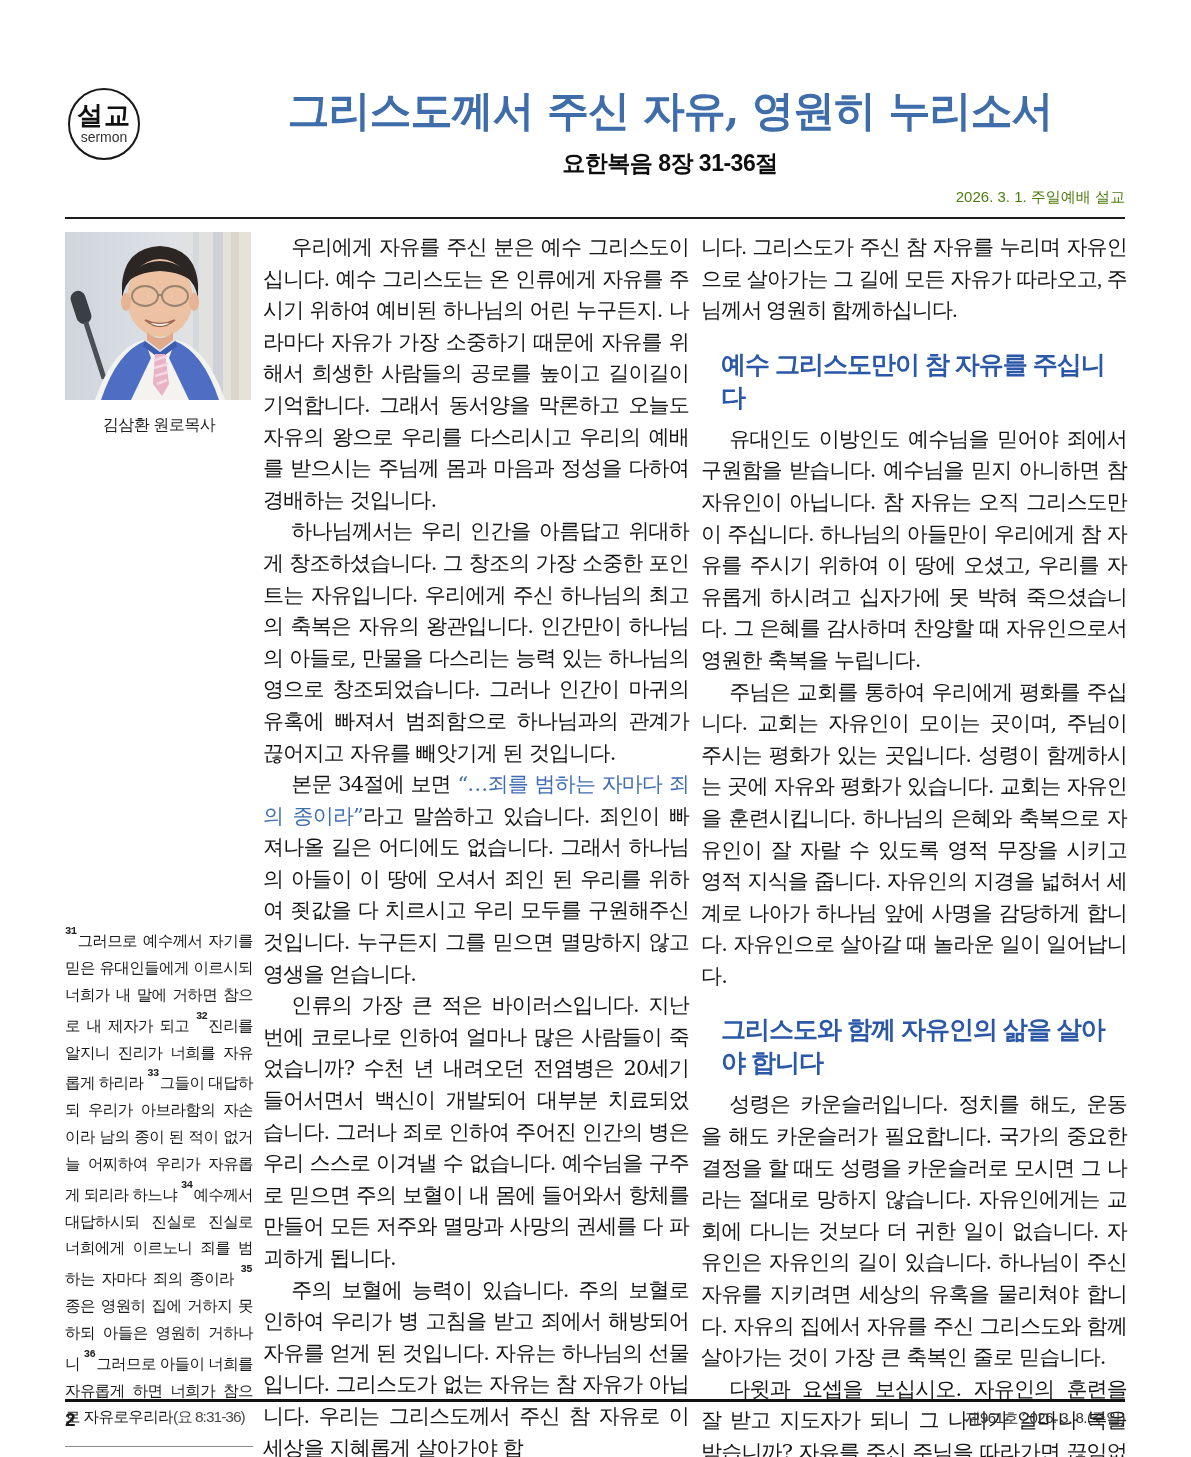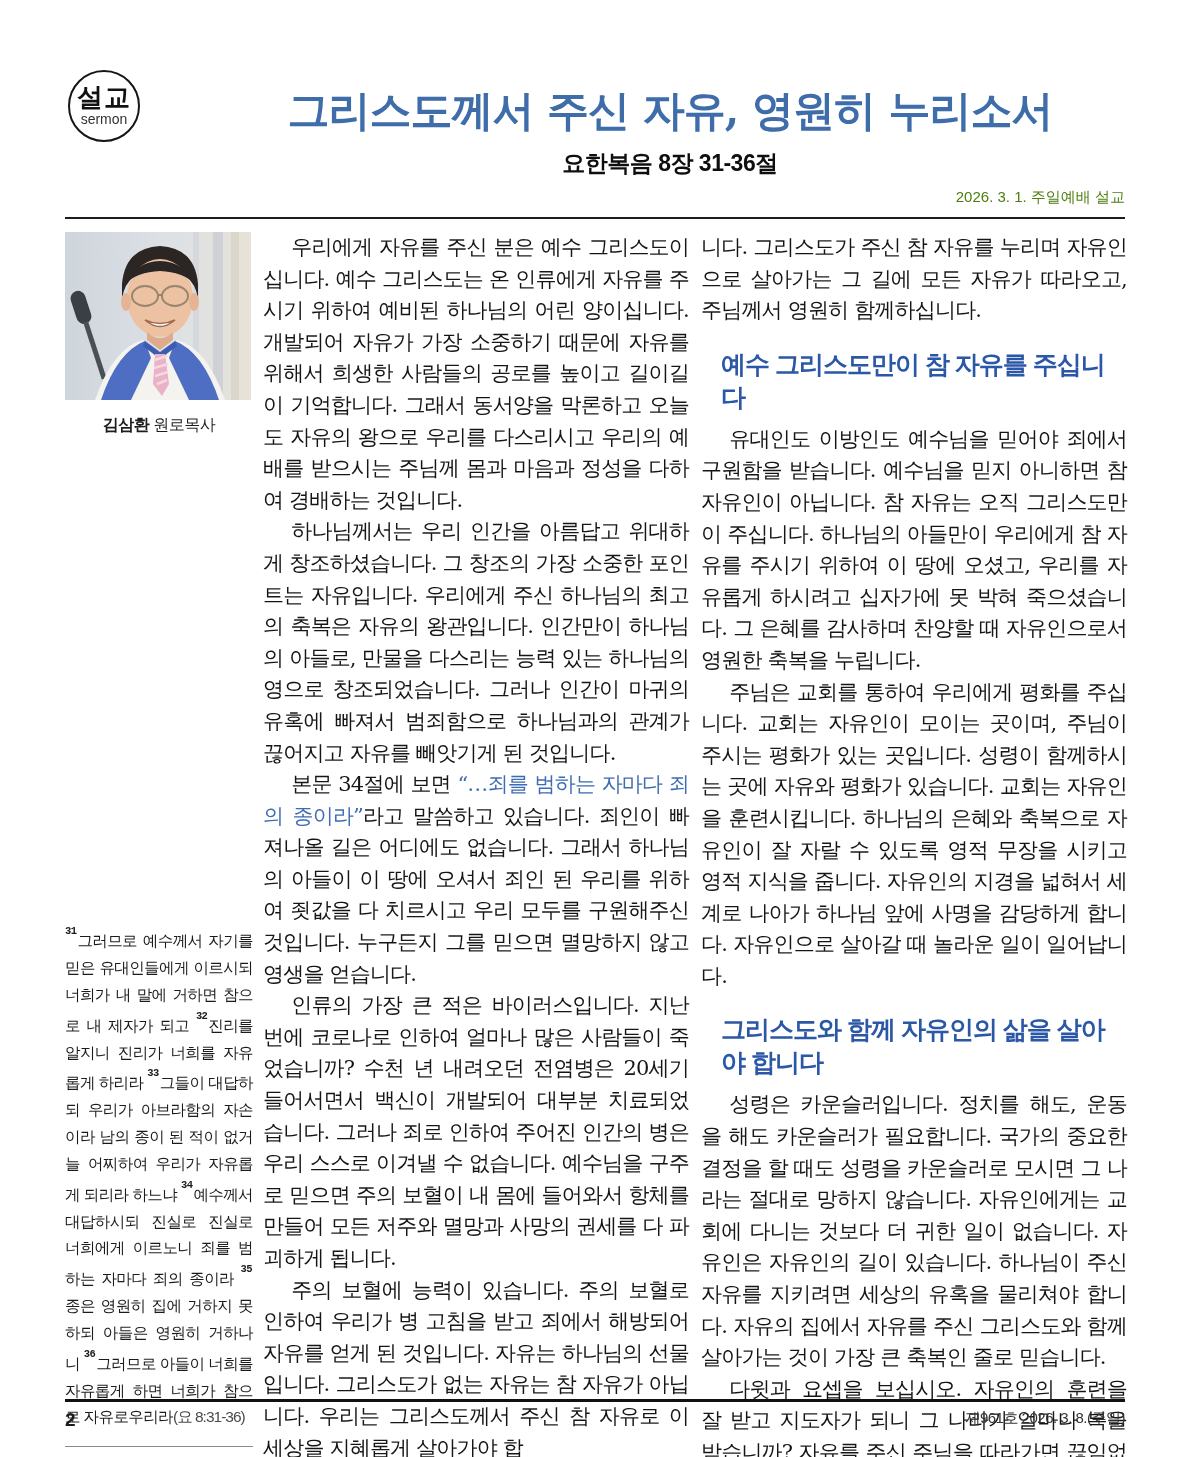--- a/index.html
+++ b/index.html
@@ -21,21 +21,21 @@
   }
   
   .header{
     position:relative;
     margin:0 66px 0 65px;
     padding-top:68px;
     border-bottom:2px solid #1c1c1c;
     padding-bottom:10px;
   }
   .badge{
-    position:absolute;left:3px;top:70px;
+    position:absolute;left:3px;top:88px;
     width:72px;height:72px;border-radius:50%;
     border:2.5px solid #161616;
     display:flex;flex-direction:column;align-items:center;justify-content:center;
     background:#fff;
   }
   .badge .ko{font-size:26px;font-weight:bold;color:#111;line-height:26px;letter-spacing:1px;}
   .badge .en{font-size:14px;color:#333;line-height:17px;margin-top:1px;}
   .title-wrap{margin-left:150px;text-align:center;margin-top:7px;}
   .main-title{
     font-family:"DejaVu Serif", serif;
@@ -64,21 +64,21 @@
   .col{width:426px;flex:0 0 426px;}
   .col.right{margin-left:2px;}
   
   .photo{
     width:186px;height:168px;display:block;
   }
   .photo-caption{
     text-align:center;font-size:16px;color:#1d1d1d;
     margin-top:15px;letter-spacing:-0.5px;
   }
-  .photo-caption .name{font-weight:bold;}
+  .photo-caption .name{font-weight:normal;}
   .scripture{
     margin-top:488px;
     font-size:15.5px;line-height:26.8px;
     color:#1b1b1b;font-weight:500;
     text-align:justify;
     letter-spacing:-0.6px;
   }
   .scripture sup{
     font-size:10.5px;position:relative;top:-6px;
     margin-right:1px;font-weight:bold;font-family:Liberation Mono, monospace;
@@ -90,21 +90,21 @@
   }
   
   .para{
     font-family:"DejaVu Serif", serif;
     font-size:21px;line-height:31.6px;
     text-align:justify;
     text-indent:1.35em;
     color:var(--ink);
     letter-spacing:-0.8px;
   }
-  .para.noindent{text-indent:0;}
+  .para.noindent{text-indent:0;font-family:Liberation Serif, serif;}
   .quote-blue{color:var(--quote-blue);}
   .sec-heading{
     font-size:25px;font-weight:bold;
     color:var(--heading-blue);
     padding-left:20px;
     margin:21px 0 10px 0;
     letter-spacing:-1px;
   }
   
   .footer{
@@ -187,21 +187,21 @@
         <span>원로목사</span>
       </div>
 
       <div class="scripture" id="scripture-block"><sup>31</sup><span>그러므로 예수께서 자기를 믿은 유대인들에게 이르시되 너희가 내 말에 거하면 참으로 내 제자가 되고 </span><sup>32</sup><span>진리를 알지니 진리가 너희를 자유롭게 하리라 </span><sup>33</sup><span>그들이 대답하되 우리가 아브라함의 자손이라 남의 종이 된 적이 없거늘 어찌하여 우리가 자유롭게 되리라 하느냐 </span><sup>34</sup><span>예수께서 대답하시되 진실로 진실로 너희에게 이르노니 죄를 범하는 자마다 죄의 종이라 </span><sup>35</sup><span>종은 영원히 집에 거하지 못하되 아들은 영원히 거하나니 </span><sup>36</sup><span>그러므로 아들이 너희를 자유롭게 하면 너희가 참으로 자유로우리라</span><span class="ref">(요 8:31-36)</span></div>
 
       <hr class="sidebar-divider">
 
     </div>
 
     <div class="col left" id="col-left">
-        <div class="para"><span>우리에게 자유를 주신 분은 예수 그리스도이십니다. 예수 그리스도는 온 인류에게 자유를 주시기 위하여 예비된 하나님의 어린 양이십니다. 개발되어 자유가 가장 소중하기 때문에 자유를 위해서 희생한 사람들의 공로를 높이고 길이길이 기억합니다. 그래서 동서양을 막론하고 오늘도 자유의 왕으로 우리를 다스리시고 우리의 예배를 받으시는 주님께 몸과 마음과 정성을 다하여 경배하는 것입니다.</span></div>
+        <div class="para"><span>우리에게 자유를 주신 분은 예수 그리스도이십니다. 예수 그리스도는 온 인류에게 자유를 주시기 위하여 예비된 하나님의 어린 누구든지. 나라마다 자유가 가장 소중하기 때문에 자유를 위해서 희생한 사람들의 공로를 높이고 길이길이 기억합니다. 그래서 동서양을 막론하고 오늘도 자유의 왕으로 우리를 다스리시고 우리의 예배를 받으시는 주님께 몸과 마음과 정성을 다하여 경배하는 것입니다.</span></div>
         <div class="para"><span>하나님께서는 우리 인간을 아름답고 위대하게 창조하셨습니다. 그 창조의 가장 소중한 포인트는 자유입니다. 우리에게 주신 하나님의 최고의 축복은 자유의 왕관입니다. 인간만이 하나님의 아들로, 만물을 다스리는 능력 있는 하나님의 영으로 창조되었습니다. 그러나 인간이 마귀의 유혹에 빠져서 범죄함으로 하나님과의 관계가 끊어지고 자유를 빼앗기게 된 것입니다.</span></div>
         <div class="para"><span>본문 34절에 보면 </span><span class="quote-blue">“…죄를 범하는 자마다 죄의 종이라”</span><span>라고 말씀하고 있습니다. 죄인이 빠져나올 길은 어디에도 없습니다. 그래서 하나님의 아들이 이 땅에 오셔서 죄인 된 우리를 위하여 죗값을 다 치르시고 우리 모두를 구원해주신 것입니다. 누구든지 그를 믿으면 멸망하지 않고 영생을 얻습니다.</span></div>
         <div class="para"><span>인류의 가장 큰 적은 바이러스입니다. 지난번에 코로나로 인하여 얼마나 많은 사람들이 죽었습니까? 수천 년 내려오던 전염병은 20세기 들어서면서 백신이 개발되어 대부분 치료되었습니다. 그러나 죄로 인하여 주어진 인간의 병은 우리 스스로 이겨낼 수 없습니다. 예수님을 구주로 믿으면 주의 보혈이 내 몸에 들어와서 항체를 만들어 모든 저주와 멸망과 사망의 권세를 다 파괴하게 됩니다.</span></div>
         <div class="para"><span>주의 보혈에 능력이 있습니다. 주의 보혈로 인하여 우리가 병 고침을 받고 죄에서 해방되어 자유를 얻게 된 것입니다. 자유는 하나님의 선물입니다. 그리스도가 없는 자유는 참 자유가 아닙니다. 우리는 그리스도께서 주신 참 자유로 이 세상을 지혜롭게 살아가야 합</span></div>
       </div>
 
     <div class="col right" id="col-right">
         <div class="para noindent"><span>니다. 그리스도가 주신 참 자유를 누리며 자유인으로 살아가는 그 길에 모든 자유가 따라오고, 주님께서 영원히 함께하십니다.</span></div>
         <div class="sec-heading">예수 그리스도만이 참 자유를 주십니다</div>
         <div class="para"><span>유대인도 이방인도 예수님을 믿어야 죄에서 구원함을 받습니다. 예수님을 믿지 아니하면 참 자유인이 아닙니다. 참 자유는 오직 그리스도만이 주십니다. 하나님의 아들만이 우리에게 참 자유를 주시기 위하여 이 땅에 오셨고, 우리를 자유롭게 하시려고 십자가에 못 박혀 죽으셨습니다. 그 은혜를 감사하며 찬양할 때 자유인으로서 영원한 축복을 누립니다.</span></div>

